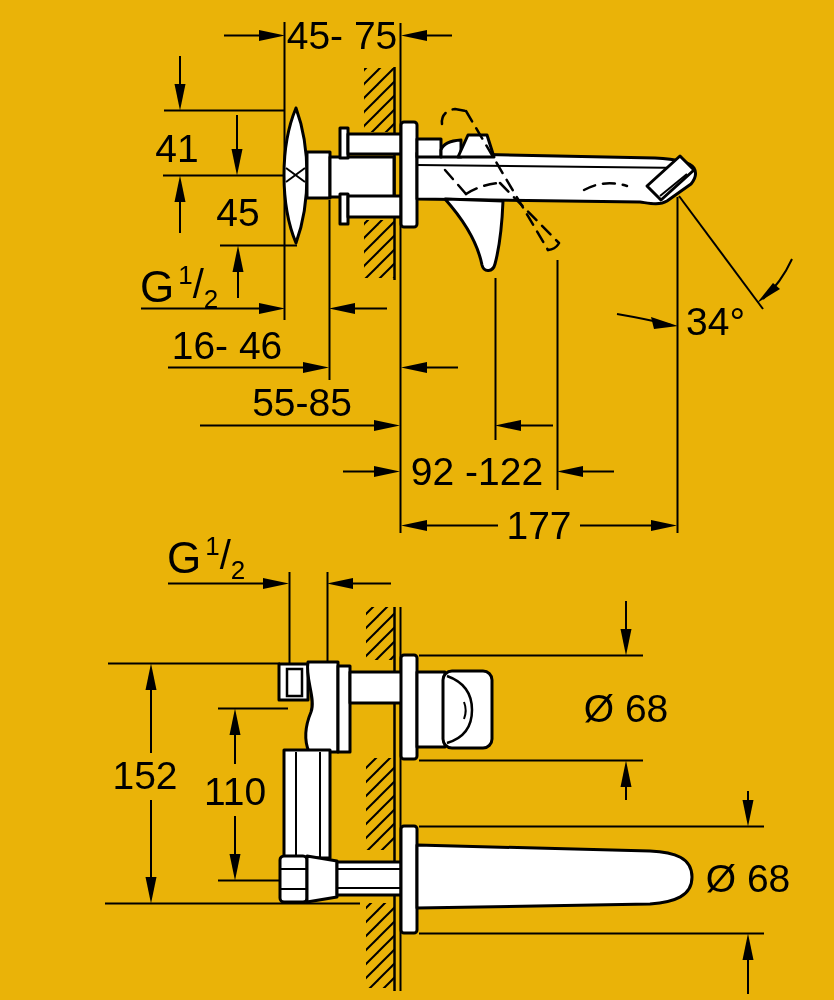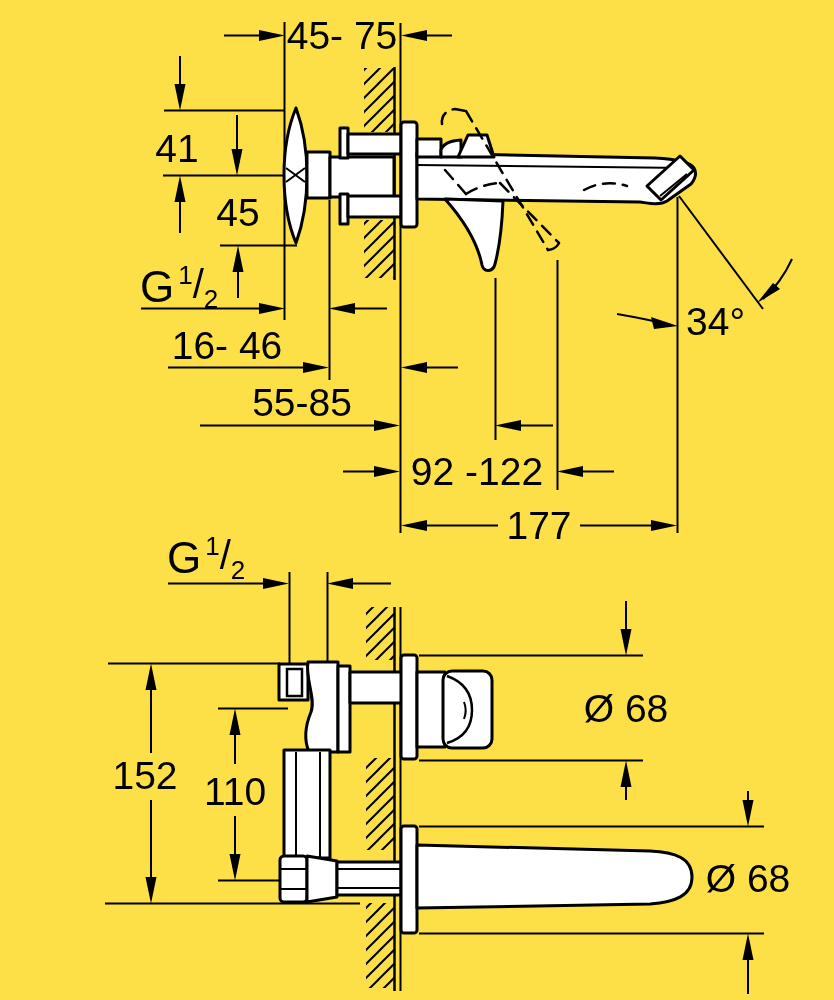--- a/index.html
+++ b/index.html
@@ -1,16 +1,16 @@
 <!DOCTYPE html>
 <html><head>
 <meta charset="utf-8">
 <style>
   html,body{margin:0;padding:0;background:#fff;}
-  .stage{position:relative;width:834px;height:1000px;background:#fde047;overflow:hidden;}
+  .stage{position:relative;width:834px;height:1000px;background:#eab308;overflow:hidden;}
   svg{display:block;}
   text{font-family:"Liberation Sans","DejaVu Sans",sans-serif;fill:#000;}
   .dim{font-size:39px;letter-spacing:0px;}
   .gmain{font-size:44px;}
   .gsup{font-size:26px;}
   .gslash{font-size:40px;}
   .s3{stroke:#000;stroke-width:3;fill:#fff;stroke-linejoin:round;}
   .s25{stroke:#000;stroke-width:2.5;fill:none;}
   .s2{stroke:#000;stroke-width:2;fill:none;}
   .ar{fill:#000;stroke:none;}

